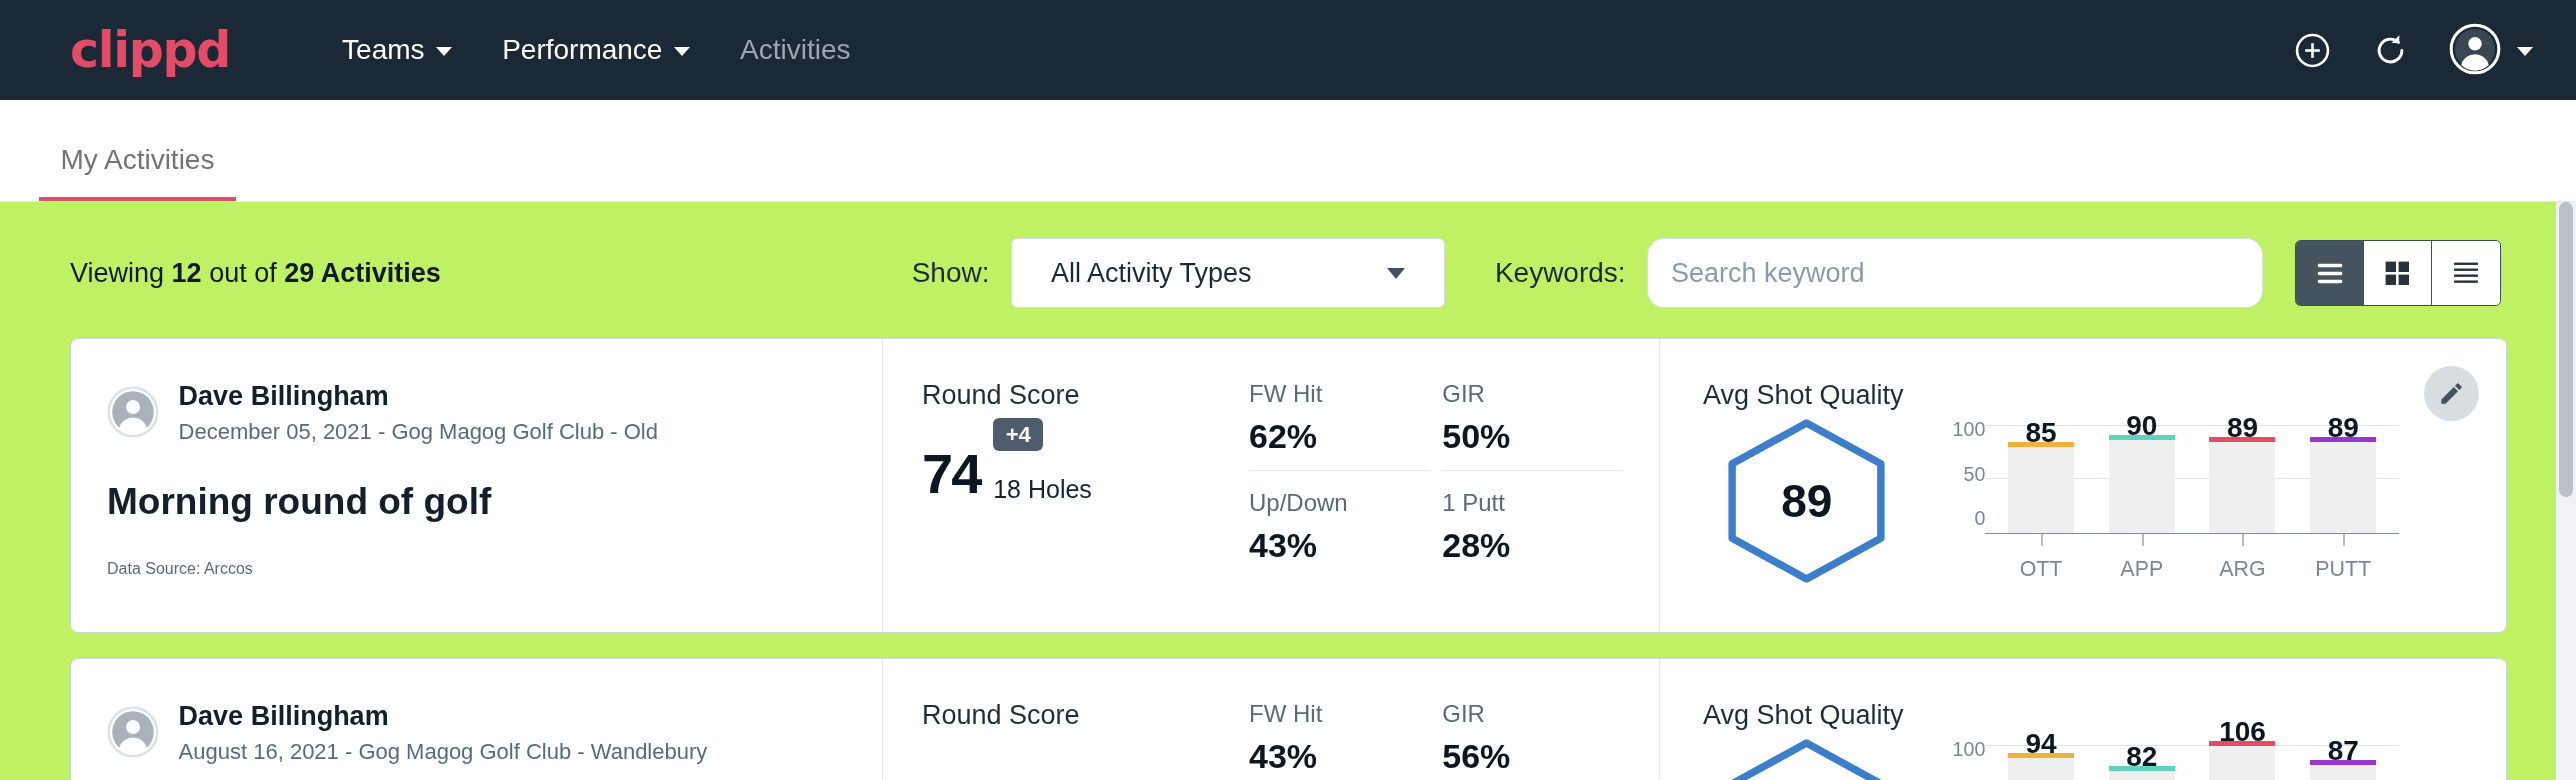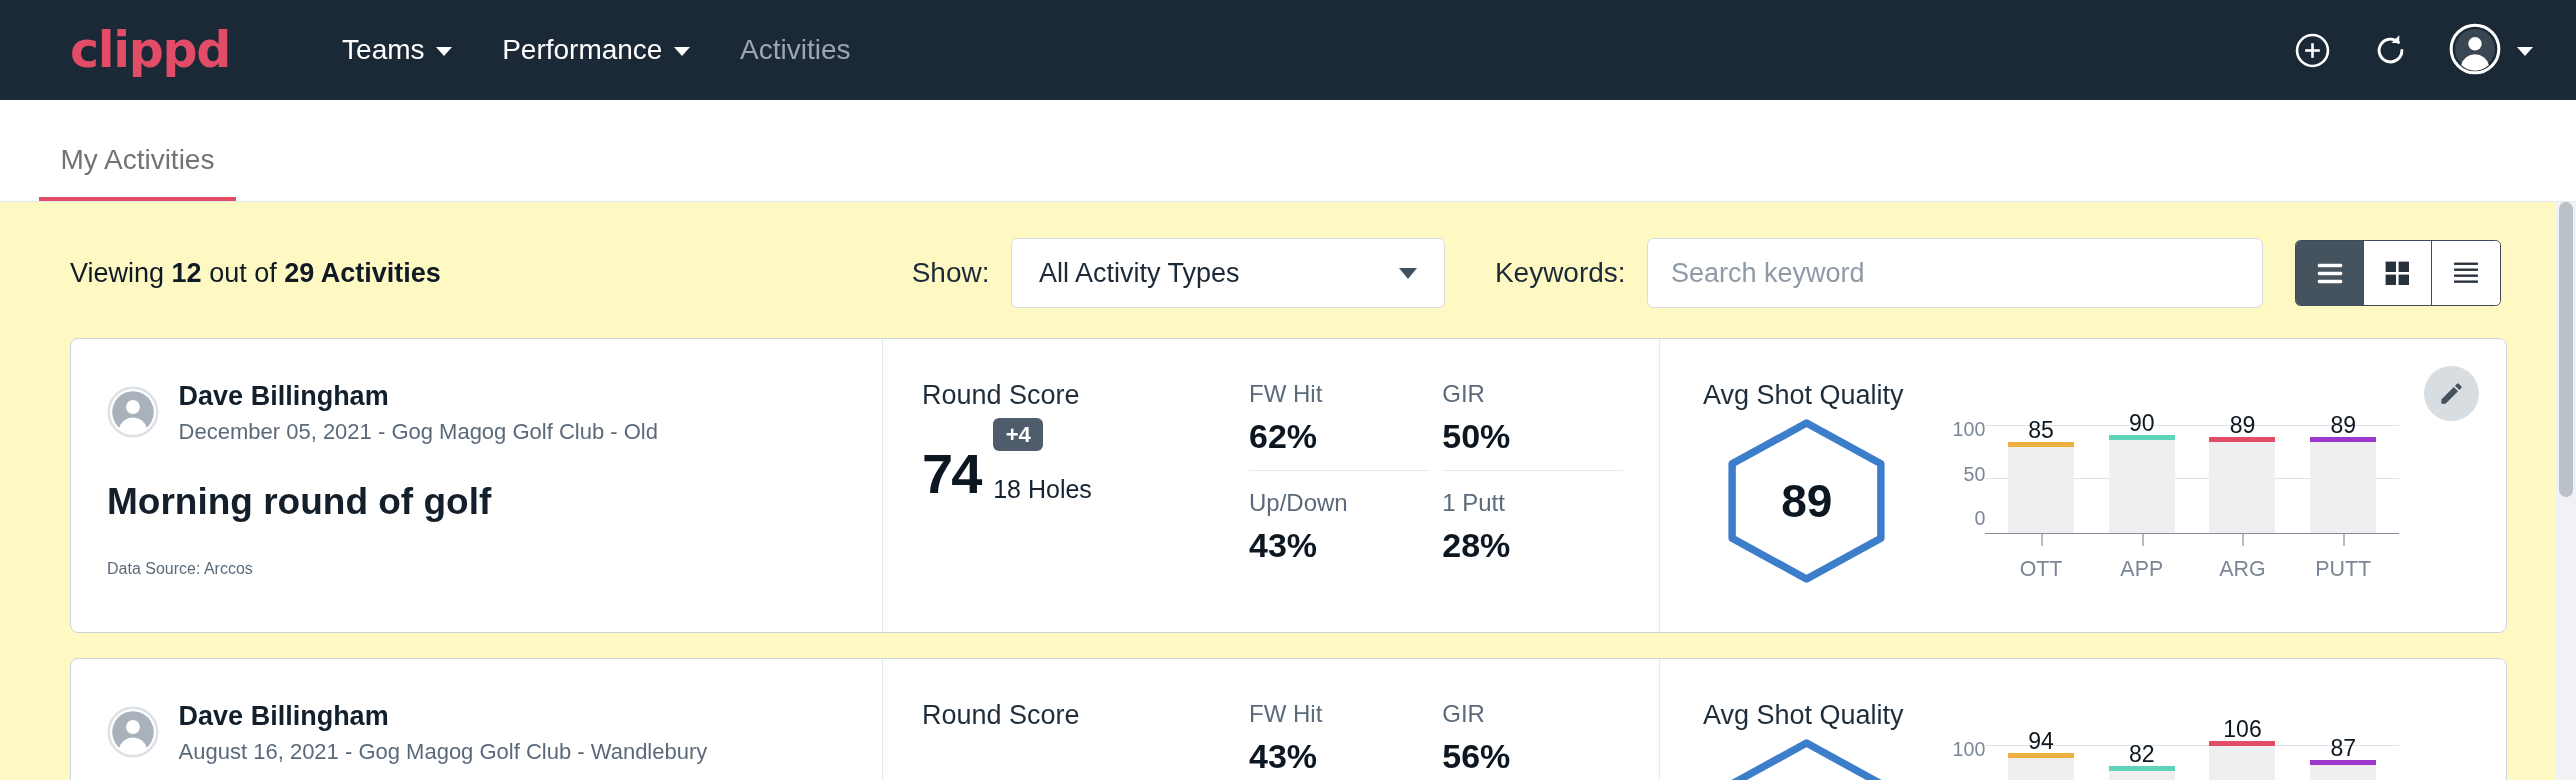--- a/index.html
+++ b/index.html
@@ -68,21 +68,21 @@
     border-bottom: 4.5px solid transparent;
     cursor: pointer;
   }
   .tab.active {
     color: #737373;
     border-bottom-color: #e34c67;
   }
 
   
   .content {
-    background: #fef9c3;
+    background: #bef264;
     height: calc(780px - 100px - 102px);
     overflow: hidden;
     position: relative;
     padding: 0 23px 0 0;
   }
 
   .filterbar {
     display: flex;
     align-items: center;
     padding: 36px 52px 30px 70px;
@@ -104,37 +104,37 @@
     margin-right: 21.4px;
     white-space: nowrap;
   }
   .kw-label { margin-left: 50px; }
   .select {
     width: 434px; height: 70px;
     background: #fff;
     border: 0.9px solid #d6dde5;
     border-radius: 6.2px;
     display: flex; align-items: center;
-    padding: 0 27px;
+    padding: 0 39px;
     font-size: 27px;
     color: #1c2a38;
     cursor: pointer;
   }
   .select .sel-chev {
     margin-left: auto;
     width: 0; height: 0;
     border-left: 9.8px solid transparent;
     border-right: 9.8px solid transparent;
     border-top: 11.6px solid #41505f;
   }
   .search {
     width: 616px; height: 70px;
     background: #fff;
     border: 0.9px solid #d6dde5;
-    border-radius: 7px;
+    border-radius: 17px;
     padding: 0 23px;
     font-size: 27px;
     color: #1c2a38;
     font-family: "Liberation Sans", sans-serif;
   }
   .search::placeholder { color: #8f9aa6; }
   .viewtoggle {
     margin-left: 32px;
     display: flex;
     border: 0.9px solid #3c4a59;
@@ -256,21 +256,21 @@
     z-index: 2;
   }
   .bar {
     width: 100%; background: #efefef;
     border-top: 5.4px solid #ccc;
     position: relative;
   }
   .bar-val {
     position: absolute; top: -30px; left: 0; right: 0;
     text-align: center;
-    font-size: 23px; font-weight: 400; color: #0c1722;
+    font-size: 28px; font-weight: 700; color: #0c1722;
   }
   .xaxis {
     display: flex; justify-content: space-around;
     padding: 0 5.4px;
     margin-left: 50px;
   }
   .xlab {
     width: 66px; text-align: center;
     font-size: 21.4px; color: #7b8796;
     padding-top: 23px;

